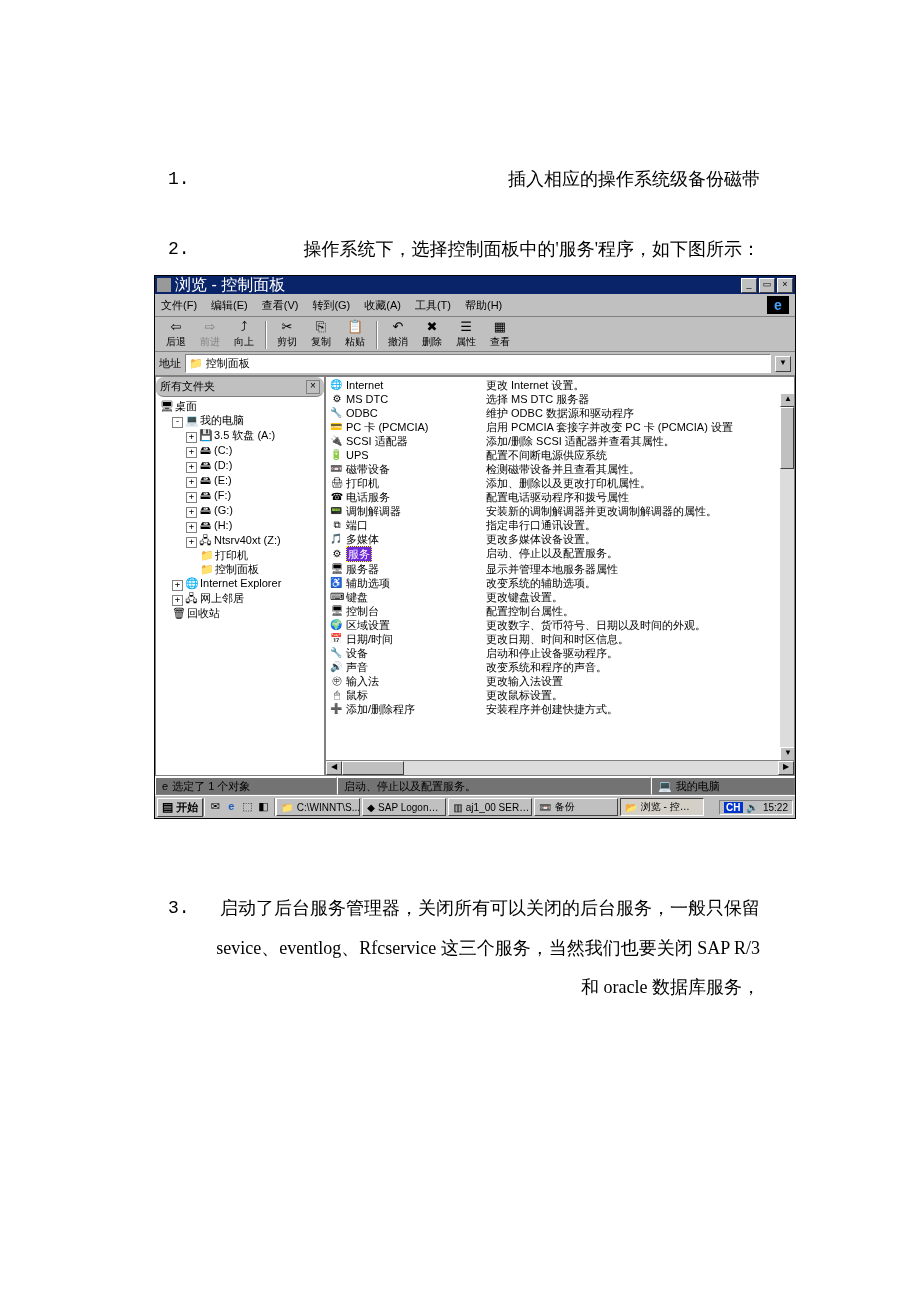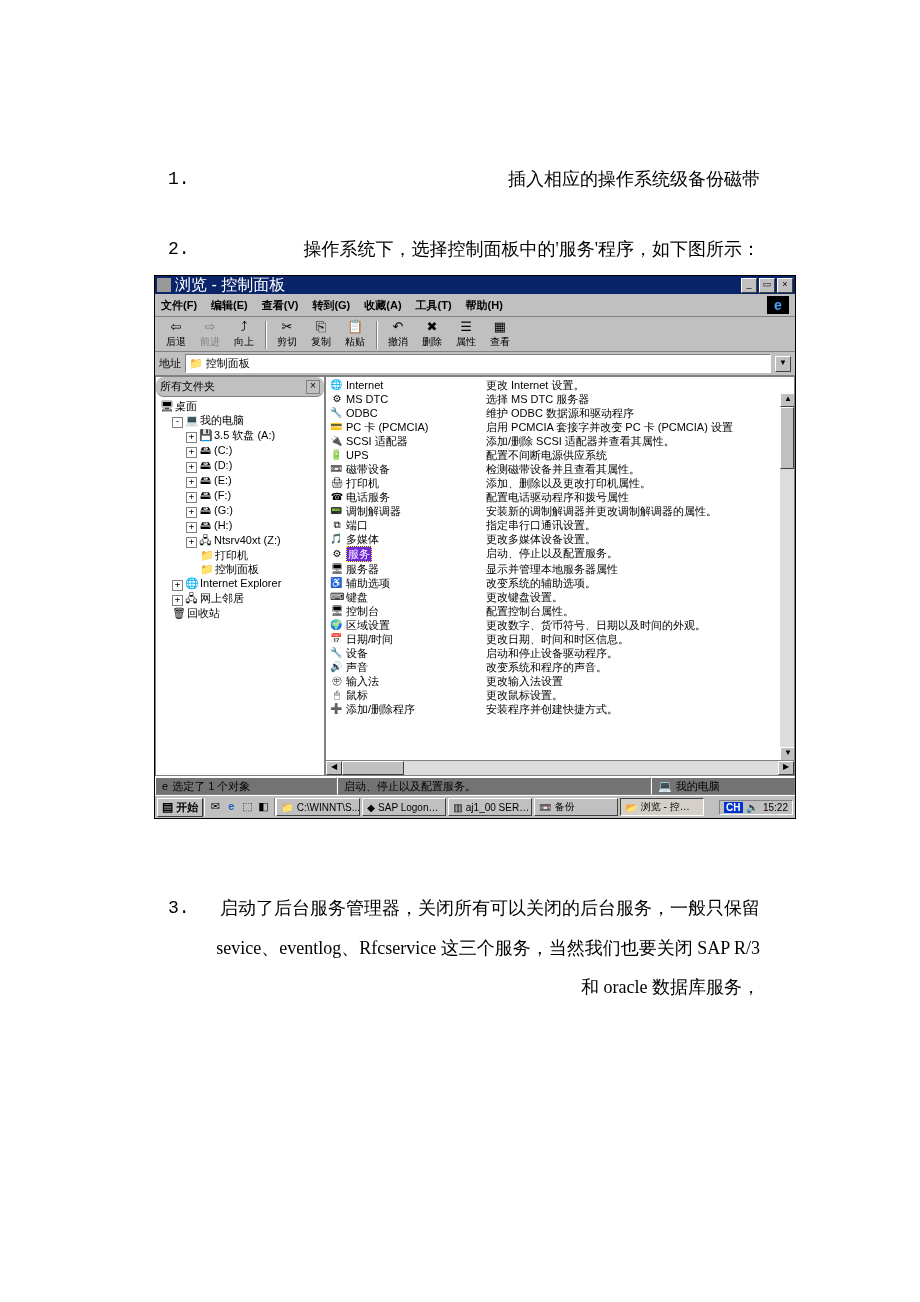--- a/index.html
+++ b/index.html
@@ -72,21 +72,21 @@
     font-size: 9px; line-height: 11px; text-align: center;
     color: #000;
   }
   .menubar {
     background: #c0c0c0;
     border-bottom: 1px solid #808080;
     padding: 2px 6px;
     display: flex;
     align-items: center;
   }
-  .menubar span { margin-right: 14px; font-weight: bold; }
+  .menubar span { margin-right: 14px; }
   .menubar .ie {
     margin-left: auto;
     width: 22px; height: 18px;
     background: #000;
     display: flex; align-items: center; justify-content: center;
     color: #4aa3ff; font-weight: bold; font-size: 14px;
   }
   .toolbar {
     background: #c0c0c0;
     border-bottom: 1px solid #808080;

